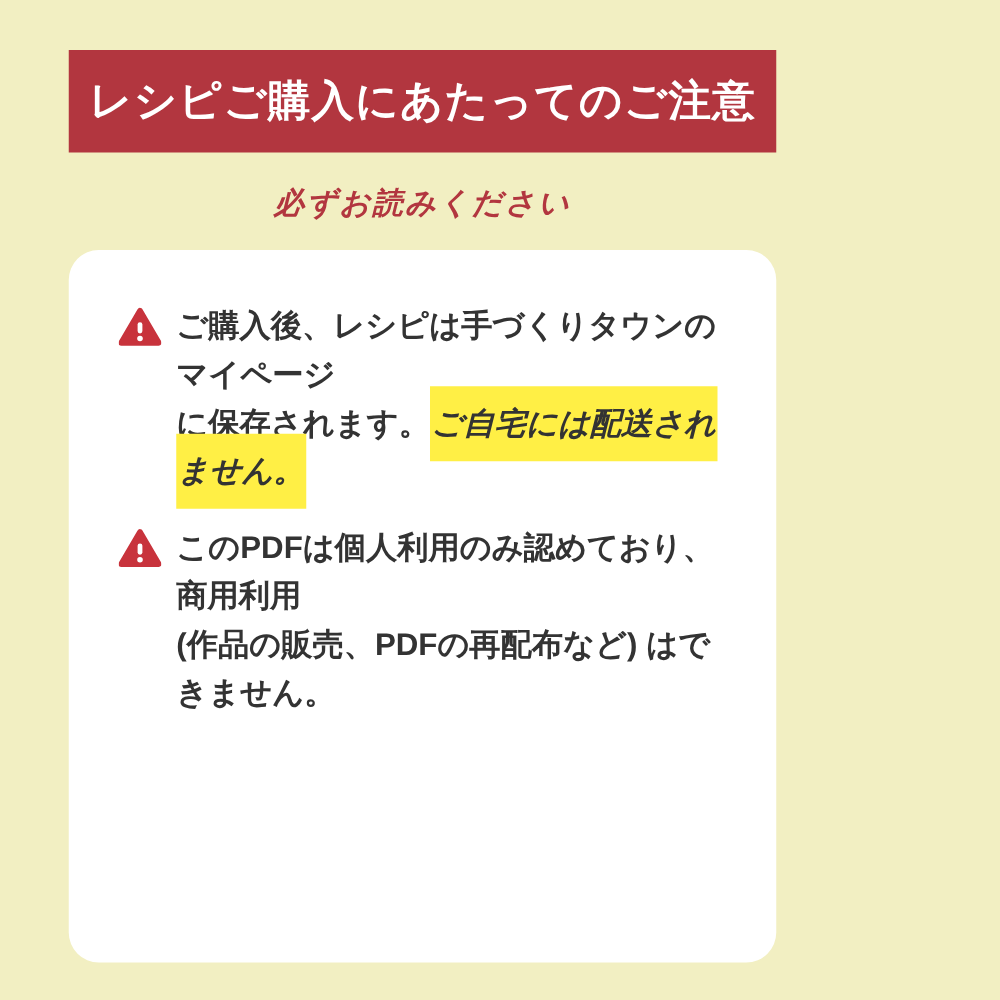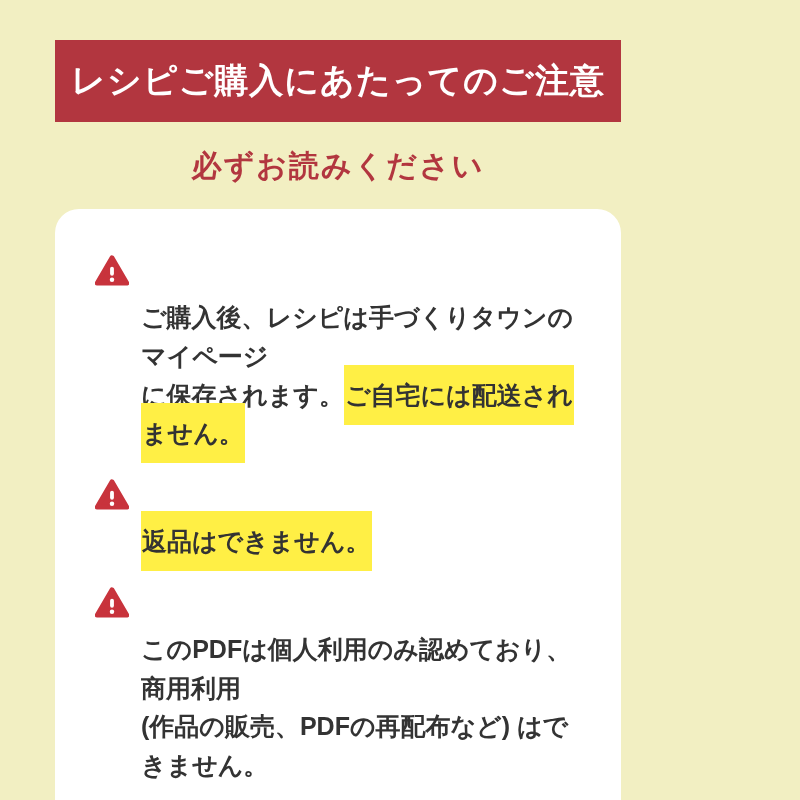--- a/index.html
+++ b/index.html
@@ -29,26 +29,27 @@
   }
   .banner h1{
     color:#ffffff;
     font-size:34px;
     font-weight:700;
     letter-spacing:1px;
     white-space:nowrap;
   }
   .subtitle{
     color:var(--accent);
-    font-size:30px;
+    font-size:24px;
     font-weight:700;
     text-align:center;
     letter-spacing:2px;
     margin:24px 0 22px;
     flex:0 0 auto;
+    font-style:italic;
   }
   .card{
     background:#ffffff;
     border-radius:24px;
     padding:42px 40px;
     flex:1 1 auto;
   }
   .list{
     display:flex;flex-direction:column;gap:22px;
   }
@@ -61,26 +62,26 @@
     margin-top:3px;
     margin-right:12px;
   }
   .warn svg{display:block;width:34px;height:34px;}
   .txt{
     font-size:25px;
     font-weight:700;
     color:var(--ink);
     line-height:1.55;
     white-space:pre-wrap;
-    margin-top:47px;
   }
   .hl{
     background:var(--hl);
     padding:16px 1px;
     box-decoration-break:clone;
+    font-style:italic;
     -webkit-box-decoration-break:clone;
   }
 </style>
 </head>
 <body>
 
 <div class="poster">
   <div class="banner">
     <h1>レシピご購入にあたってのご注意</h1>
   </div>
@@ -99,28 +100,18 @@
 に保存されます。</span><span class="hl">ご自宅には配送されません。</span></p>
         </div>
         <div class="notice">
           <span class="warn">
             <svg viewBox="0 0 64 64" aria-hidden="true">
               <path d="M32 7 L60 55 L4 55 Z" fill="#c8333c" stroke="#c8333c" stroke-width="9" stroke-linejoin="round"></path>
               <rect x="28.4" y="24" width="7.2" height="17" rx="3.6" fill="#ffffff"></rect>
               <circle cx="32" cy="48.5" r="4.2" fill="#ffffff"></circle>
             </svg>
           </span>
-          <p class="txt"><span class="hl">返品はできません。</span></p>
-        </div>
-        <div class="notice">
-          <span class="warn">
-            <svg viewBox="0 0 64 64" aria-hidden="true">
-              <path d="M32 7 L60 55 L4 55 Z" fill="#c8333c" stroke="#c8333c" stroke-width="9" stroke-linejoin="round"></path>
-              <rect x="28.4" y="24" width="7.2" height="17" rx="3.6" fill="#ffffff"></rect>
-              <circle cx="32" cy="48.5" r="4.2" fill="#ffffff"></circle>
-            </svg>
-          </span>
           <p class="txt"><span>このPDFは個人利用のみ認めており、商用利用
 (作品の販売、PDFの再配布など) はできません。</span></p>
         </div>
       </div>
   </div>
 </div>
 
 </body></html>

